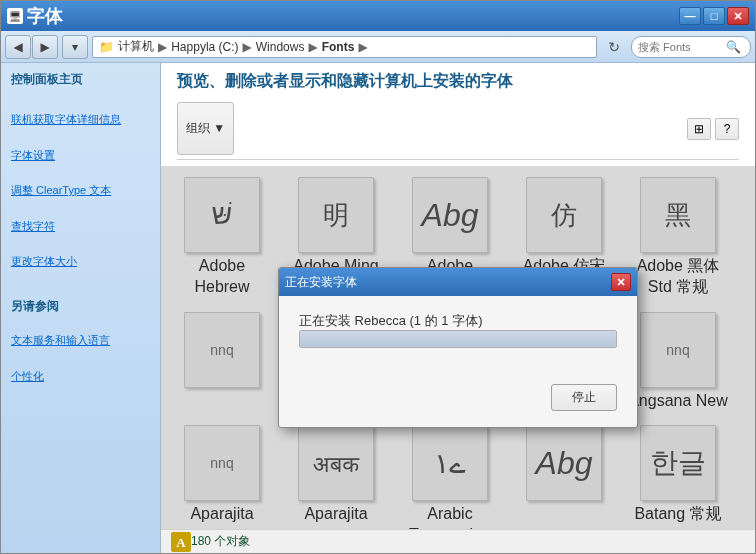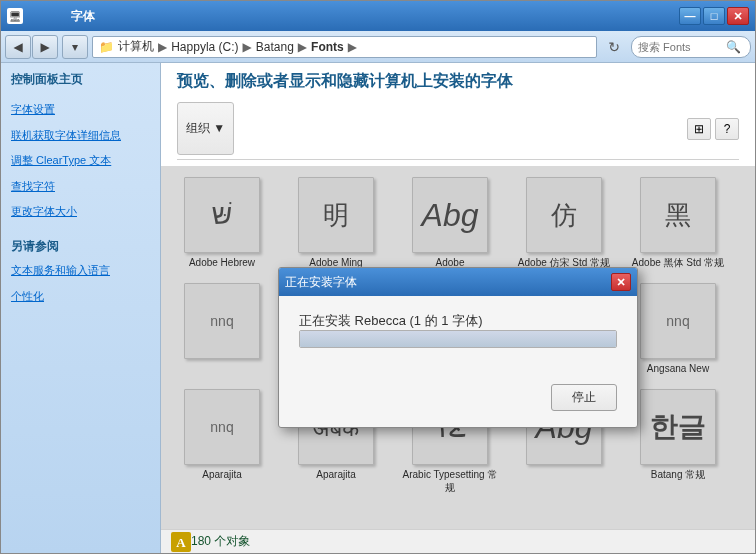--- a/index.html
+++ b/index.html
@@ -46,23 +46,22 @@
       border-radius: 2px;
       display: flex;
       align-items: center;
       justify-content: center;
       font-size: 10px;
       color: #333;
     }
 
     .title-text {
       color: white;
-      font-size: 12px;
+      font-size: 18px;
       font-weight: bold;
-      margin-left: 44px;
     }
 
     .title-buttons {
       display: flex;
       gap: 2px;
     }
 
     .title-btn {
       width: 22px;
       height: 18px;
@@ -184,21 +183,21 @@
       overflow: hidden;
     }
 
     
     .sidebar {
       width: 160px;
       background: linear-gradient(to bottom, #d0e4f8, #b8d4f0);
       padding: 8px 10px;
       display: flex;
       flex-direction: column;
-      gap: 6px;
+      gap: 16px;
       flex-shrink: 0;
       border-right: 1px solid #a0b8d0;
     }
 
     .sidebar-title {
       color: #1a5c8a;
       font-size: 12px;
       font-weight: bold;
       margin-bottom: 6px;
       cursor: pointer;
@@ -319,21 +318,21 @@
       color: #555;
       margin-bottom: 3px;
       border-radius: 1px;
     }
 
     .font-icon.shadow {
       box-shadow: 2px 2px 3px rgba(0,0,0,0.2);
     }
 
     .font-label {
-      font-size: 10px;
+      font-size: 16px;
       text-align: center;
       color: #333;
       line-height: 1.3;
     }
 
     
     .status-bar {
       height: 24px;
       background: #f0f0f0;
       border-top: 1px solid #d0d0d0;
@@ -470,38 +469,38 @@
       <div class="nav-btn">◀</div>
       <div class="nav-btn">▶</div>
     </div>
     <div class="nav-btn">▾</div>
     <div class="address-path">
       <span>📁</span>
       <span>计算机</span>
       <span class="address-separator">▶</span>
       <span>Happyla (C:)</span>
       <span class="address-separator">▶</span>
-      <span>Batang</span>
+      <span>Windows</span>
       <span class="address-separator">▶</span>
       <span class="address-link active">Fonts</span>
       <span class="address-separator">▶</span>
     </div>
     <div class="refresh-btn">↻</div>
     <div class="search-bar">
       <input class="search-input" type="text" placeholder="搜索 Fonts" style="">
       <span class="search-icon">🔍</span>
     </div>
   </div>
 
   <div class="content-area">
 
     <div class="sidebar">
       <div class="sidebar-title">控制面板主页</div>
+      <div class="sidebar-link">联机获取字体详细信息</div>
       <div class="sidebar-link">字体设置</div>
-      <div class="sidebar-link">联机获取字体详细信息</div>
       <div class="sidebar-link">调整 ClearType 文本</div>
       <div class="sidebar-link">查找字符</div>
       <div class="sidebar-link">更改字体大小</div>
       <div class="sidebar-section-title">另请参阅</div>
       <div class="sidebar-link">文本服务和输入语言</div>
       <div class="sidebar-link">个性化</div>
     </div>
 
     <div class="main-panel">
       <div class="panel-header">
@@ -599,21 +598,21 @@
               <div class="font-label">Arabic Typesetting 常规</div>
             </div>
             <div class="font-item">
               <div class="font-icon shadow">
                 <span style="font-size:32px;color:#555;font-style:italic;">Abg</span>
               </div>
               <div class="font-label"></div>
             </div>
             <div class="font-item">
               <div class="font-icon shadow">
-                <span style="font-size:28px;color:#555;font-weight:bold;">한글</span>
+                <span style="font-size:28px;color:#555;">한글</span>
               </div>
               <div class="font-label">Batang 常规</div>
             </div>
           </div>
 
         <div class="modal-overlay">
           <div class="modal-dialog">
             <div class="modal-title-bar">
               <span class="modal-title-text">正在安装字体</span>
               <div class="modal-close-btn">✕</div>

